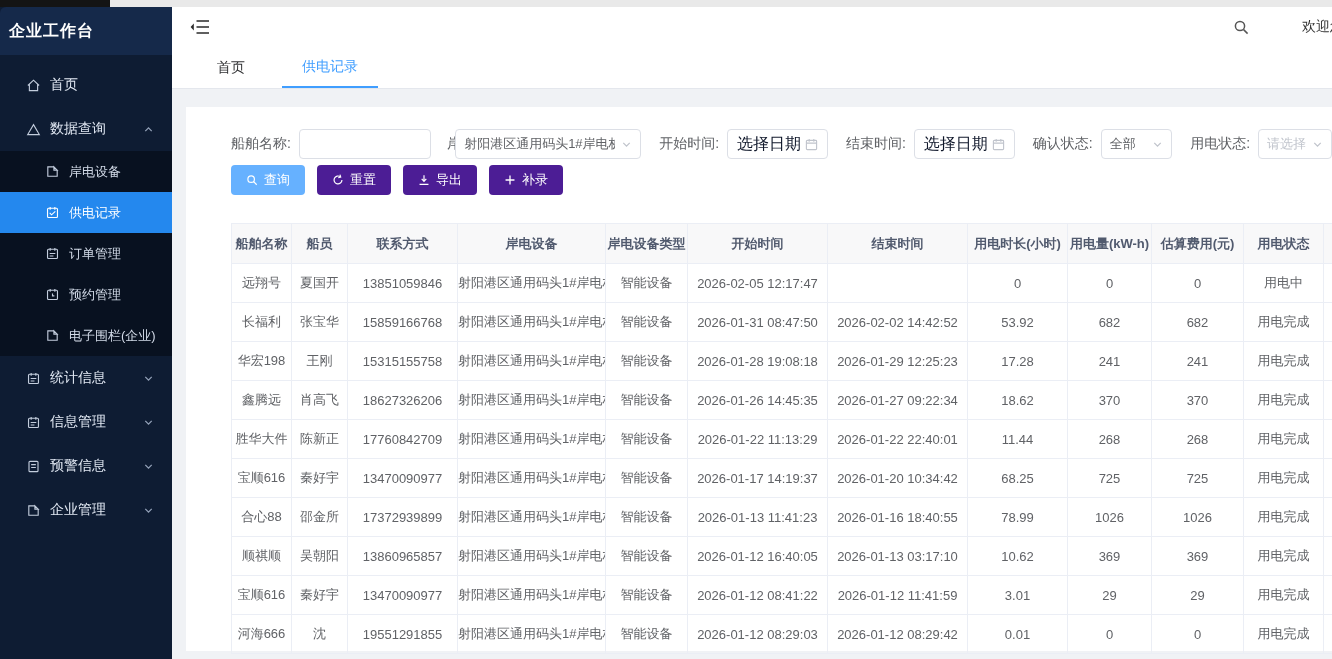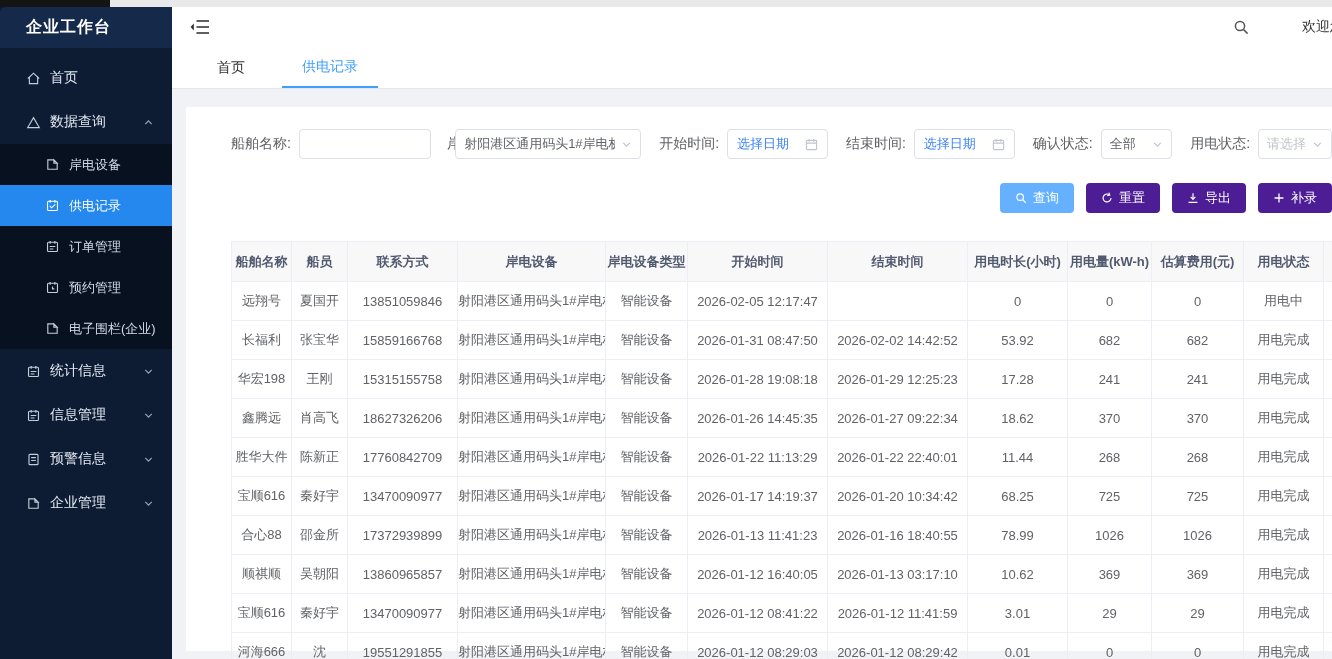--- a/index.html
+++ b/index.html
@@ -4,22 +4,22 @@
 <style>
   * { margin:0; padding:0; box-sizing:border-box; }
   html,body { width:1332px; height:659px; overflow:hidden;
     font-family:"Liberation Sans","DejaVu Sans",sans-serif; font-size:14px; background:#fff; }
   .top-strip { position:absolute; top:0; left:0; width:1332px; height:7px; background:#e9e9e9; }
   .top-strip .black { width:110px; height:7px; background:#141414; }
   .app { position:absolute; top:7px; left:0; width:1332px; height:652px; display:flex; }
 
   
   .sidebar { width:172px; min-width:172px; background:#0e1c33; color:#e7edf6; display:flex; flex-direction:column; }
-  .sidebar-header { height:41px; background:#15294a; display:flex; align-items:center;
-    padding-left:26px; font-weight:bold; font-size:16px; letter-spacing:1px; color:#fff; border-radius:6px 0 0 0; }
+  .sidebar-header { height:48px; background:#15294a; display:flex; align-items:center;
+    padding-left:9px; font-weight:bold; font-size:16px; letter-spacing:1px; color:#fff; border-radius:6px 0 0 0; }
   .menu { flex:1; padding-top:8px; }
   .menu-item { height:44px; display:flex; align-items:center; padding-left:26px; cursor:pointer;
     color:#e2e9f4; font-size:14px; }
   .menu-item .mi-icon { width:15px; height:15px; margin-right:9px; color:#c3cddd; flex:none; }
   .menu-item .chev { margin-left:auto; margin-right:18px; width:11px; height:11px; color:#93a1b8; }
   .submenu { background:#081120; }
   .submenu .menu-item { height:41px; padding-left:45px; font-size:13px; color:#d3dbe8; }
   .submenu .menu-item.active { background:#2488ee; color:#fff; }
   .submenu .menu-item.active .mi-icon { color:#fff; }
 
@@ -46,25 +46,25 @@
   .txt-input { height:30px; width:132px; border:1px solid #dcdfe6; border-radius:4px; padding:0 10px;
     font-size:13px; color:#606266; font-family:inherit; outline:none; }
   .clip-label { display:inline-block; width:12px; overflow:hidden; color:#606266; margin-left:16px; vertical-align:middle; }
   .select-box { height:30px; border:1px solid #dcdfe6; border-radius:4px; background:#fff;
     display:inline-flex; align-items:center; padding:0 8px; cursor:pointer; }
   .select-box .sel-val { font-size:13px; color:#606266; }
   .select-box .sel-val.ph { color:#c0c4cc; }
   .select-box .sel-chev { width:11px; height:11px; color:#c0c4cc; margin-left:6px; flex:none; }
   .date-box { height:30px; width:138px; border:1px solid #dcdfe6; border-radius:4px; background:#fff;
     display:inline-flex; align-items:center; justify-content:space-between; padding:0 9px; cursor:text; }
-  .date-box .ph { font-size:13px; color:#3b82f6; }
+  .date-box .ph { font-size:16px; color:#0f172a; }
   .date-box .cal { width:13px; height:13px; color:#c0c4cc; flex:none; }
 
   
-  .btn-row { margin-top:24px; display:flex; gap:12px;justify-content:flex-end; }
+  .btn-row { margin-top:6px; display:flex; gap:12px; }
   .btn { height:30px; border:none; border-radius:4px; background:#4c1d95; color:#fff; font-size:13px;
     font-family:inherit; padding:0 15px; display:inline-flex; align-items:center; gap:6px; cursor:pointer; }
   .btn.light { background:#66b1ff; }
   .btn .b-icon { width:12px; height:12px; color:#fff; }
 
   
   .tbl-wrap { margin-top:28px; }
   table { border-collapse:collapse; table-layout:fixed; width:1162px; font-size:13px; }
   th, td { border:1px solid #ebeef5; text-align:center; overflow:hidden; white-space:nowrap; }
   th { height:40px; background:#f8f8f9; color:#515a6e; font-weight:bold; }

